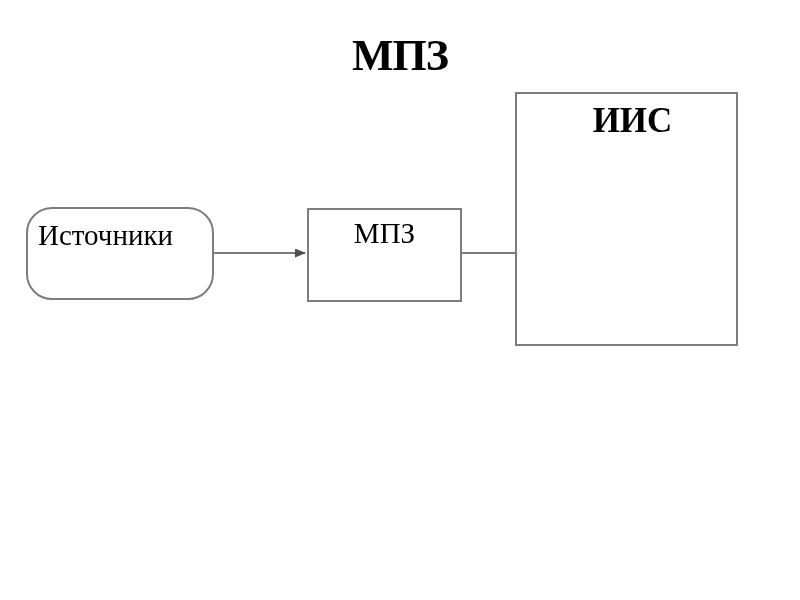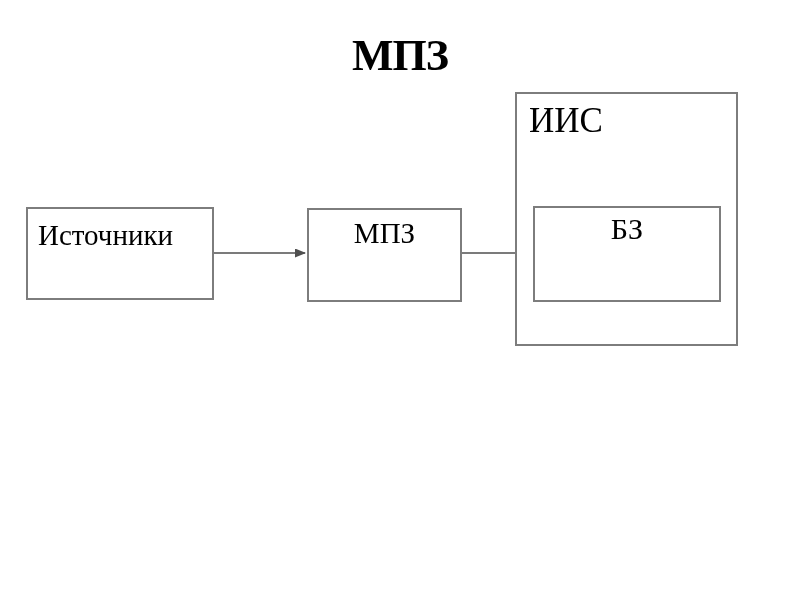--- a/index.html
+++ b/index.html
@@ -20,33 +20,33 @@
     position:absolute;left:0;top:34px;width:100%;
     text-align:center;font-weight:bold;font-size:44px;line-height:44px;
     letter-spacing:-1px;
   }
   .box{
     position:absolute;border:2px solid var(--box-border);
     background:var(--bg);box-sizing:border-box;
   }
   .box-sources{
     left:26px;top:207px;width:188px;height:93px;
-    font-size:29px;line-height:48px;padding:2px 10px;
+    font-size:29px;line-height:48px;padding:2px 10px;border-radius:26px;
   }
   .box-mpz{
     left:307px;top:208px;width:155px;height:94px;
     font-size:29px;line-height:38px;text-align:center;padding-top:4px;
   }
   .box-iis{
     left:515px;top:92px;width:223px;height:254px;
   }
   .iis-label{
     position:absolute;top:8px;left:0;width:100%;
     box-sizing:border-box;padding-left:12px;
-    text-align:left;font-size:35px;line-height:38px;
+    text-align:center;font-size:35px;line-height:38px;font-weight:bold;
   }
   .box-bz{
     position:absolute;left:16px;top:112px;width:188px;height:96px;
     border:2px solid var(--box-border);box-sizing:border-box;
     font-size:30px;line-height:38px;text-align:center;padding-top:2px;
     background:var(--bg);
   }
   svg.arrows{
     position:absolute;left:0;top:0;width:800px;height:600px;
     pointer-events:none;
@@ -74,18 +74,15 @@
   <div class="box box-sources">
     <div>Источники</div>
   </div>
 
   <div class="box box-mpz">
     <span>МПЗ</span>
   </div>
 
   <div class="box box-iis">
     <div class="iis-label">ИИС</div>
-    <div class="box-bz">
-      <span>БЗ</span>
-    </div>
   </div>
 
 </div>
 
 </body></html>

